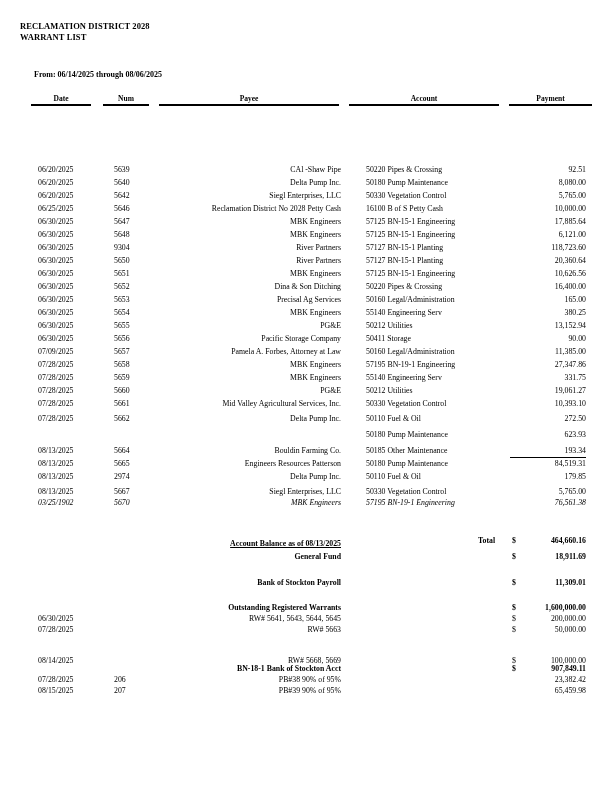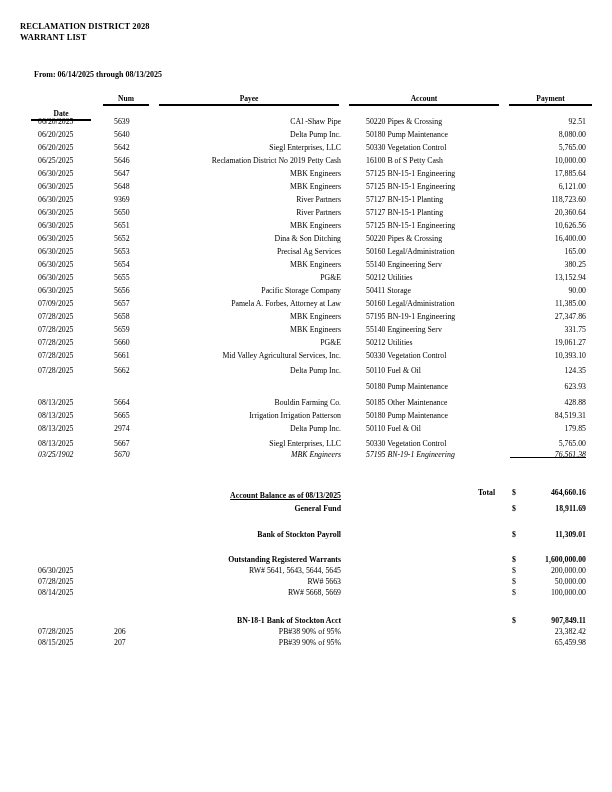--- a/index.html
+++ b/index.html
@@ -7,39 +7,39 @@
       width: 612px; height: 792px; position: relative; overflow: hidden;
       font-family: "Liberation Serif", "DejaVu Serif", serif;
       color: #000; font-size: 8px;
     }
     .abs { position: absolute; white-space: nowrap; }
     .title { font-weight: bold; font-size: 8.5px; left: 20px; letter-spacing: 0.1px; }
     .range { font-weight: bold; font-size: 8px; left: 34px; top: 70px; }
     .hdr { position: absolute; top: 94px; font-weight: bold; font-size: 7.5px; text-align: center; }
     .hdr span { display: block; }
     .hdr .rule { height: 2px; background: #000; margin-top: 1px; }
-    .row { position: absolute; left: 0; width: 612px; height: 10px; font-size: 7.8px; line-height: 10px; }
+    .row { position: absolute; left: 0; width: 612px; height: 10px; font-size: 7.8px; line-height: 10px; margin-top: 48px; }
     .c-date { position: absolute; left: 38px; width: 60px; }
     .c-num { position: absolute; left: 114px; width: 30px; }
     .c-payee { position: absolute; left: 161px; width: 180px; text-align: right; }
     .c-acct { position: absolute; left: 366px; width: 170px; }
     .c-pay { position: absolute; left: 520px; width: 66px; text-align: right; }
     .c-dollar { position: absolute; left: 512px; width: 10px; }
     .bold { font-weight: bold; }
     .uline { text-decoration: underline; }
     .total-rule { position: absolute; left: 510px; width: 76px; top: 457px; height: 1px; background: #000; }
   </style>
 </head>
 <body>
 
 <div class="abs title" style="top:21px;">RECLAMATION DISTRICT 2028</div>
 <div class="abs title" style="top:32px;">WARRANT LIST</div>
-<div class="abs range">From: 06/14/2025 through 08/13/2025</div>
-
-<div class="hdr" style="left:31px;width:60px;margin-top:15px;">
+<div class="abs range">From: 06/14/2025 through 08/06/2025</div>
+
+<div class="hdr" style="left:31px;width:60px;">
   <span>Date</span>
   <div class="rule"></div>
 </div>
 <div class="hdr" style="left:103px;width:46px;">
   <span>Num</span>
   <div class="rule"></div>
 </div>
 <div class="hdr" style="left:159px;width:180px;">
   <span>Payee</span>
   <div class="rule"></div>
@@ -71,41 +71,41 @@
     <div class="row" style="top: 143px;">
       <span class="c-date">06/20/2025</span>
       <span class="c-num">5642</span>
       <span class="c-payee">Siegl Enterprises, LLC</span>
       <span class="c-acct">50330 Vegetation Control</span>
       <span class="c-pay">5,765.00</span>
     </div>
     <div class="row" style="top: 156px;">
       <span class="c-date">06/25/2025</span>
       <span class="c-num">5646</span>
-      <span class="c-payee">Reclamation District No 2019 Petty Cash</span>
+      <span class="c-payee">Reclamation District No 2028 Petty Cash</span>
       <span class="c-acct">16100 B of S Petty Cash</span>
       <span class="c-pay">10,000.00</span>
     </div>
     <div class="row" style="top: 169px;">
       <span class="c-date">06/30/2025</span>
       <span class="c-num">5647</span>
       <span class="c-payee">MBK Engineers</span>
       <span class="c-acct">57125 BN-15-1 Engineering</span>
       <span class="c-pay">17,885.64</span>
     </div>
     <div class="row" style="top: 182px;">
       <span class="c-date">06/30/2025</span>
       <span class="c-num">5648</span>
       <span class="c-payee">MBK Engineers</span>
       <span class="c-acct">57125 BN-15-1 Engineering</span>
       <span class="c-pay">6,121.00</span>
     </div>
     <div class="row" style="top: 195px;">
       <span class="c-date">06/30/2025</span>
-      <span class="c-num">9369</span>
+      <span class="c-num">9304</span>
       <span class="c-payee">River Partners</span>
       <span class="c-acct">57127 BN-15-1 Planting</span>
       <span class="c-pay">118,723.60</span>
     </div>
     <div class="row" style="top: 208px;">
       <span class="c-date">06/30/2025</span>
       <span class="c-num">5650</span>
       <span class="c-payee">River Partners</span>
       <span class="c-acct">57127 BN-15-1 Planting</span>
       <span class="c-pay">20,360.64</span>
@@ -185,40 +185,40 @@
       <span class="c-num">5661</span>
       <span class="c-payee">Mid Valley Agricultural Services, Inc.</span>
       <span class="c-acct">50330 Vegetation Control</span>
       <span class="c-pay">10,393.10</span>
     </div>
     <div class="row" style="top: 366px;">
       <span class="c-date">07/28/2025</span>
       <span class="c-num">5662</span>
       <span class="c-payee">Delta Pump Inc.</span>
       <span class="c-acct">50110 Fuel &amp; Oil</span>
-      <span class="c-pay">124.35</span>
+      <span class="c-pay">272.50</span>
     </div>
     <div class="row" style="top: 382px;">
       <span class="c-date"></span>
       <span class="c-num"></span>
       <span class="c-payee"></span>
       <span class="c-acct">50180 Pump Maintenance</span>
       <span class="c-pay">623.93</span>
     </div>
     <div class="row" style="top: 398px;">
       <span class="c-date">08/13/2025</span>
       <span class="c-num">5664</span>
       <span class="c-payee">Bouldin Farming Co.</span>
       <span class="c-acct">50185 Other Maintenance</span>
-      <span class="c-pay">428.88</span>
+      <span class="c-pay">193.34</span>
     </div>
     <div class="row" style="top: 411px;">
       <span class="c-date">08/13/2025</span>
       <span class="c-num">5665</span>
-      <span class="c-payee">Irrigation Irrigation Patterson</span>
+      <span class="c-payee">Engineers Resources Patterson</span>
       <span class="c-acct">50180 Pump Maintenance</span>
       <span class="c-pay">84,519.31</span>
     </div>
     <div class="row" style="top: 424px;">
       <span class="c-date">08/13/2025</span>
       <span class="c-num">2974</span>
       <span class="c-payee">Delta Pump Inc.</span>
       <span class="c-acct">50110 Fuel &amp; Oil</span>
       <span class="c-pay">179.85</span>
     </div>
@@ -268,21 +268,21 @@
   <span class="c-payee">RW# 5641, 5643, 5644, 5645</span>
   <span class="c-dollar">$</span>
   <span class="c-pay">200,000.00</span>
 </div>
 <div class="row" style="top:577px;">
   <span class="c-date">07/28/2025</span>
   <span class="c-payee">RW# 5663</span>
   <span class="c-dollar">$</span>
   <span class="c-pay">50,000.00</span>
 </div>
-<div class="row" style="top:588px;">
+<div class="row" style="top:608px;">
   <span class="c-date">08/14/2025</span>
   <span class="c-payee">RW# 5668, 5669</span>
   <span class="c-dollar">$</span>
   <span class="c-pay">100,000.00</span>
 </div>
 <div class="row bold" style="top:616px;">
   <span class="c-payee">BN-18-1 Bank of Stockton Acct</span>
   <span class="c-dollar">$</span>
   <span class="c-pay">907,849.11</span>
 </div>

